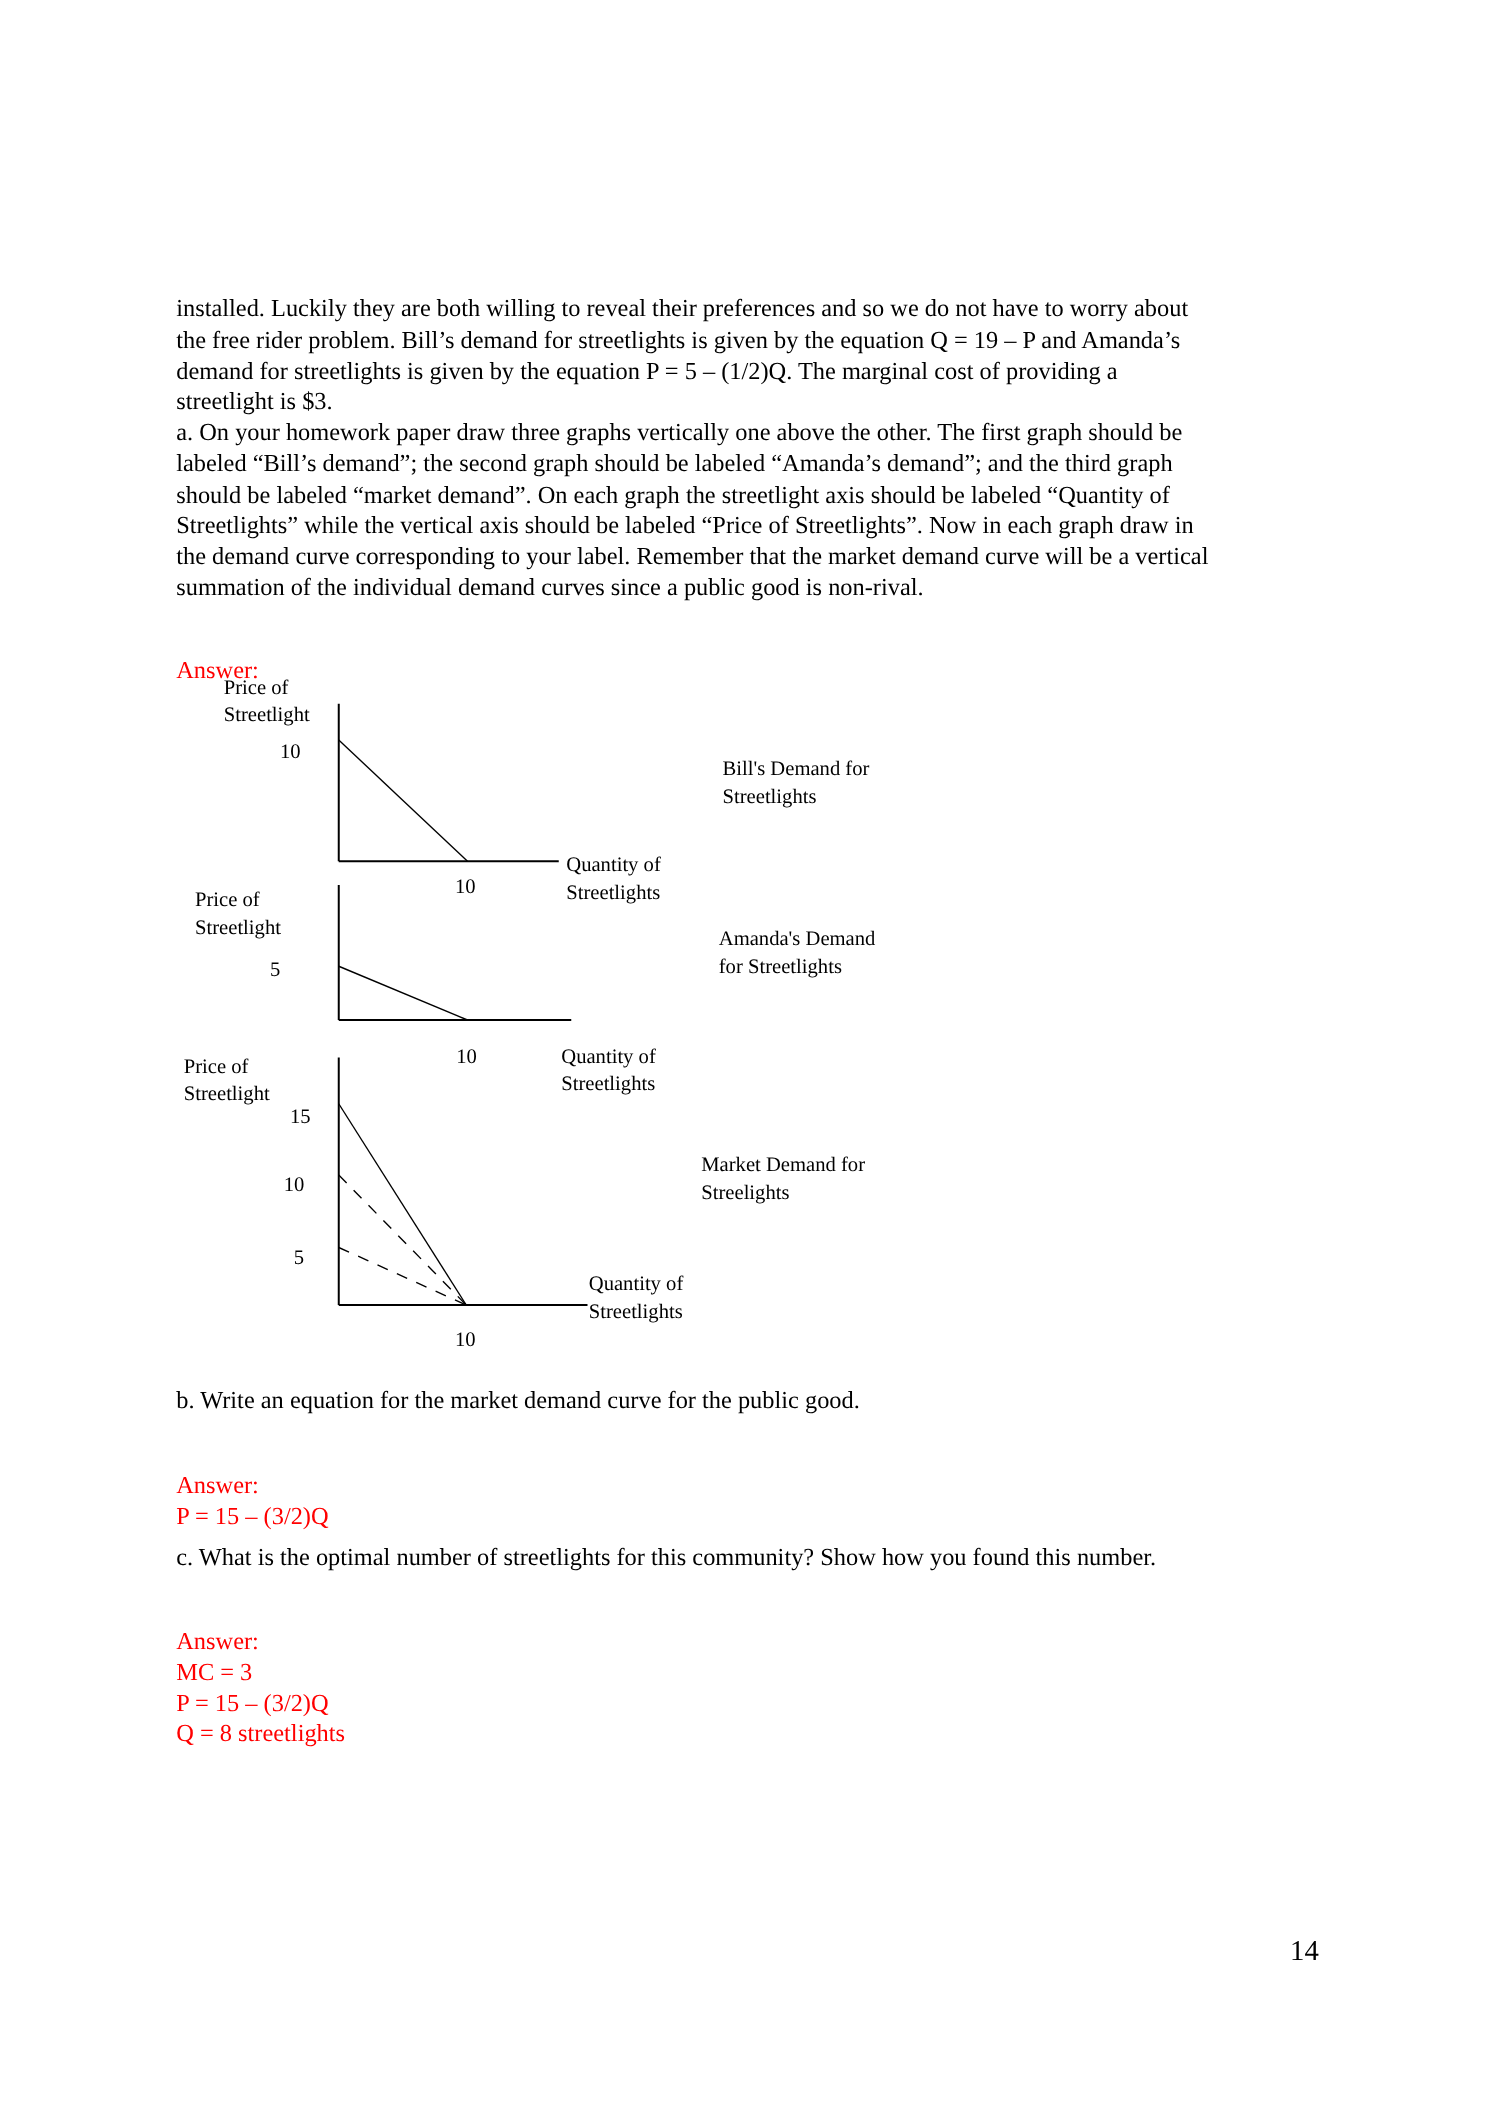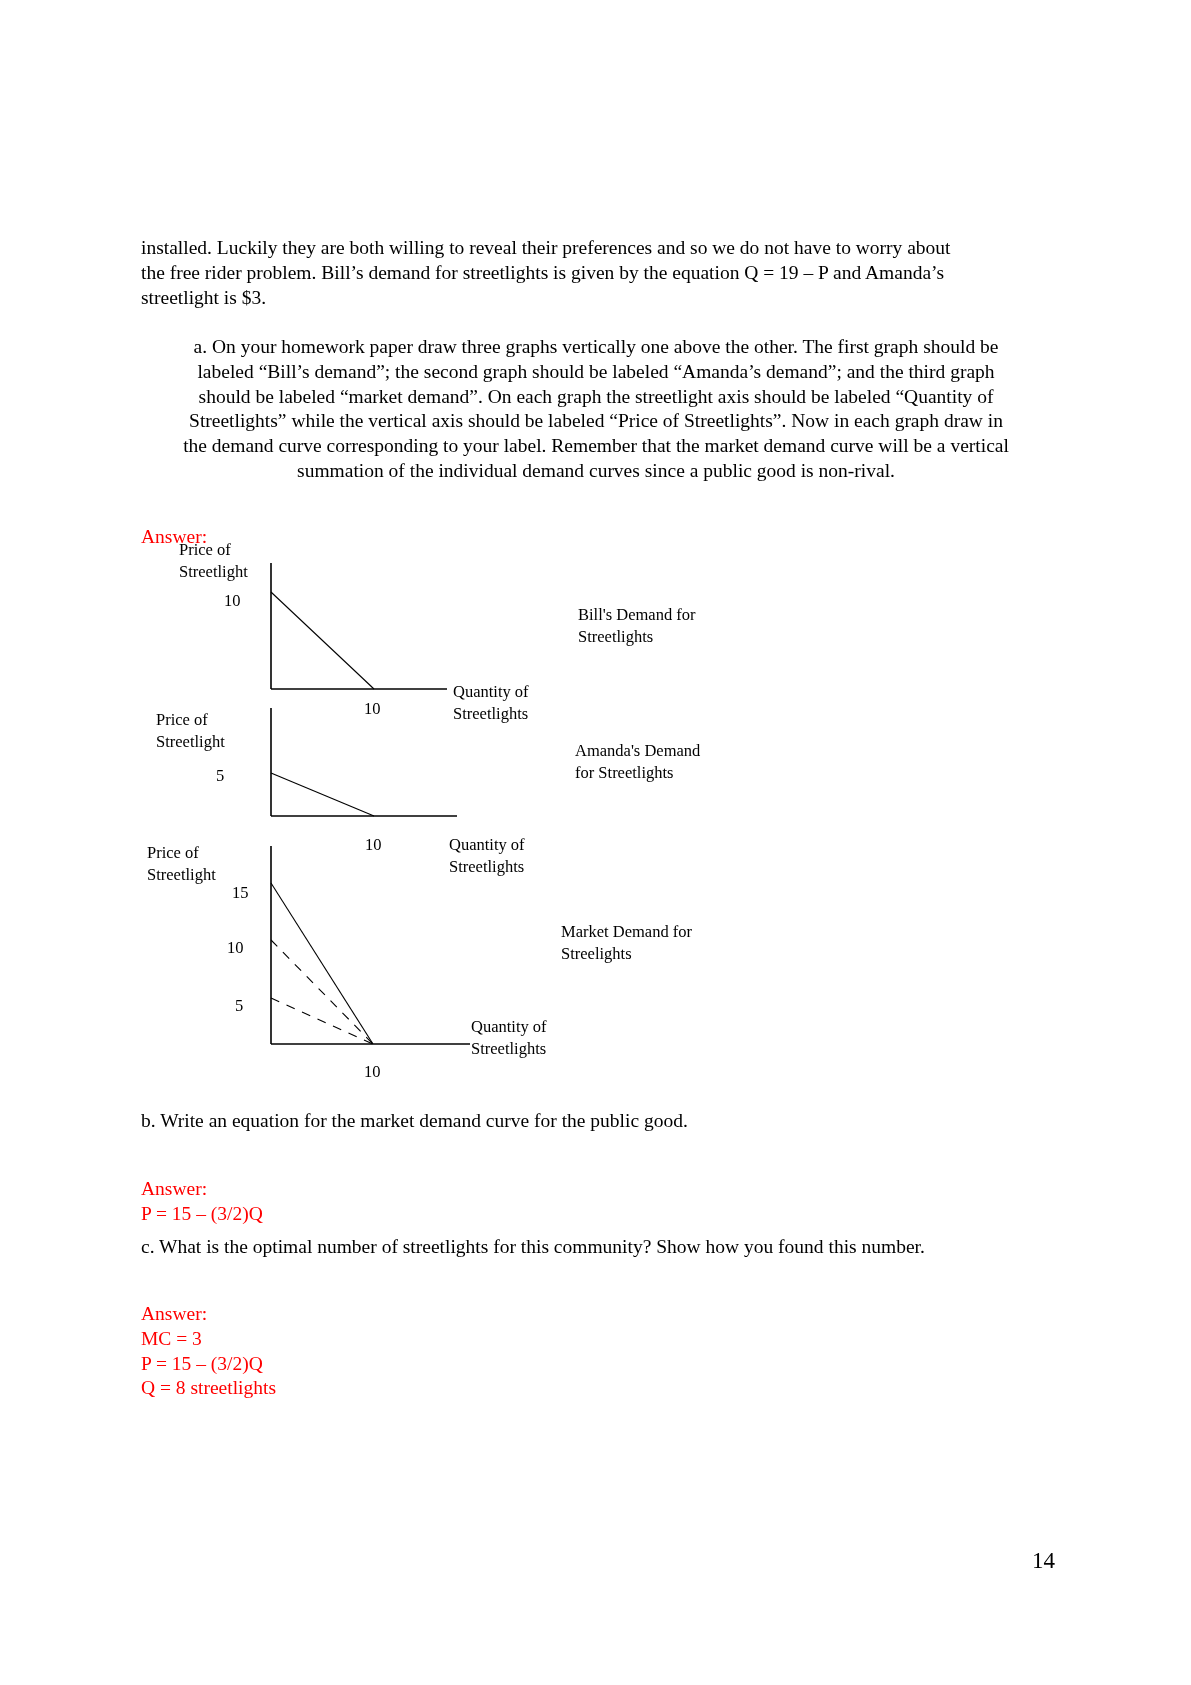--- a/index.html
+++ b/index.html
@@ -14,24 +14,25 @@
   .pageno { position: absolute; left: 1032px; top: 1548px; font-size: 23px; }
 </style>
 </head>
 <body>
 
 <div class="page">
 
   <div class="block" style="top:236px;">
     <span class="line">installed. Luckily they are both willing to reveal their preferences and so we do not have to worry about</span>
     <span class="line">the free rider problem. Bill’s demand for streetlights is given by the equation Q = 19 – P and Amanda’s</span>
+    <span class="line">demand for streetlights is given by the equation P = 5 – (1/2)Q. The marginal cost of providing a</span>
     <span class="line">streetlight is $3.</span>
   </div>
 
-  <div class="block" style="top:335px;text-align:center;">
+  <div class="block" style="top:335px;">
     <span class="line">a. On your homework paper draw three graphs vertically one above the other. The first graph should be</span>
     <span class="line">labeled “Bill’s demand”; the second graph should be labeled “Amanda’s demand”; and the third graph</span>
     <span class="line">should be labeled “market demand”. On each graph the streetlight axis should be labeled “Quantity of</span>
     <span class="line">Streetlights” while the vertical axis should be labeled “Price of Streetlights”. Now in each graph draw in</span>
     <span class="line">the demand curve corresponding to your label. Remember that the market demand curve will be a vertical</span>
     <span class="line">summation of the individual demand curves since a public good is non-rival.</span>
   </div>
   <div class="block red" style="top:509px;">
     <span class="line">Answer:</span>
   </div>

